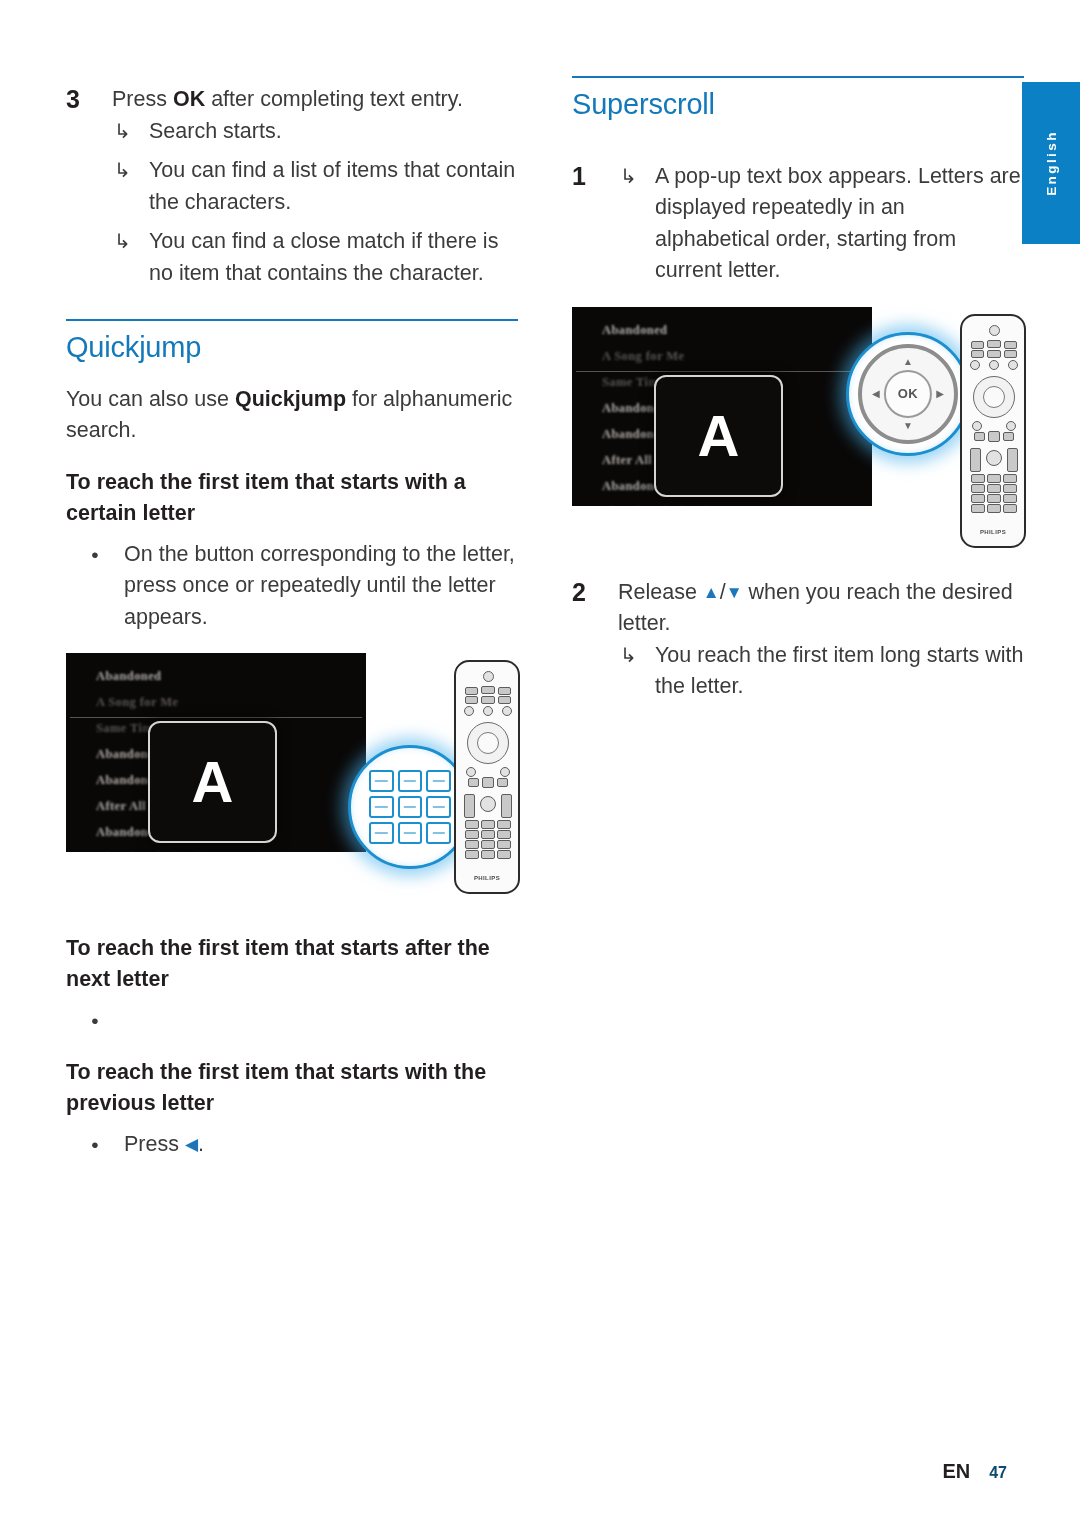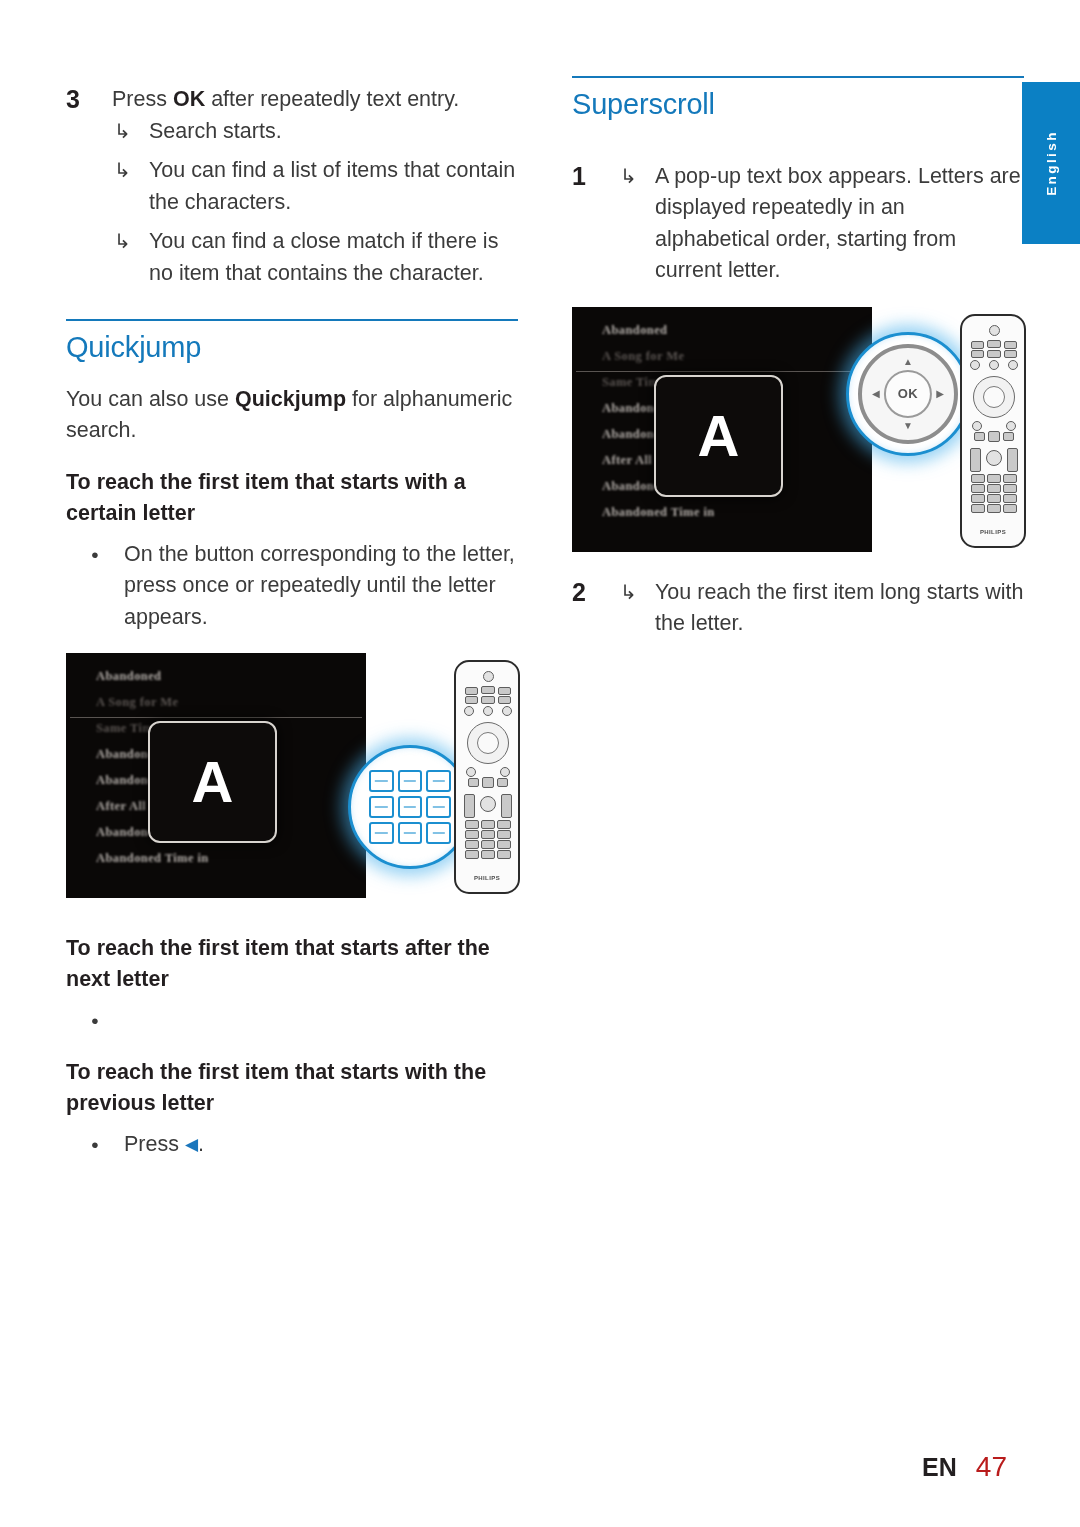--- a/index.html
+++ b/index.html
@@ -148,21 +148,21 @@
   
   .figure {
     position: relative;
     width: 452px;
   }
   .tv {
     position: absolute;
     left: 0;
     top: 0;
     width: 300px;
-    height: 245px;
+    height: 199px;
     background: #0a0807;
     overflow: hidden;
   }
   .tv-list {
     position: absolute;
     left: 30px;
     top: 10px;
     right: 4px;
   }
   .tv-item {
@@ -336,45 +336,45 @@
   
   .footer {
     position: absolute;
     right: 73px;
     bottom: 44px;
     display: flex;
     align-items: baseline;
     gap: 19px;
   }
   .footer-lang {
-    font-size: 25px;
+    font-size: 20px;
     font-weight: 700;
     color: #231f20;
   }
   .footer-page {
-    font-size: 28px;
-    font-weight: 400;
-    color: #b91c1c;
+    font-size: 16px;
+    font-weight: 700;
+    color: #0c4a6e;
   }
 </style>
 </head>
 <body>
 
 <div class="page">
 
   <div class="lang-tab">
     <span class="lang-text">English</span>
   </div>
 
   <div class="col col-left" style="top:84px;">
 
     <div class="step">
       <div class="step-num">3</div>
       <div class="step-body">
-        <p class="body"><span>Press </span><span class="bold">OK</span><span> after repeatedly text entry.</span></p>
+        <p class="body"><span>Press </span><span class="bold">OK</span><span> after completing text entry.</span></p>
 
         <div class="result">
           <div class="result-marker">↳</div>
           <p class="body result-text">Search starts.</p>
         </div>
 
         <div class="result" style="margin-top:8px;">
           <div class="result-marker">↳</div>
           <p class="body result-text">You can find a list of items that contain the characters.</p>
         </div>
@@ -593,20 +593,21 @@
           <div class="r-brand">PHILIPS</div>
         </div>
       </div>
     </div>
 
     <div class="gap-md"></div>
 
     <div class="step">
       <div class="step-num">2</div>
       <div class="step-body">
+        <p class="body"><span>Release </span><span class="tri">▲</span><span>/</span><span class="tri">▼</span><span> when you reach the desired letter.</span></p>
         <div class="result">
           <div class="result-marker">↳</div>
           <p class="body result-text">You reach the first item long starts with the letter.</p>
         </div>
       </div>
     </div>
 
   </div>
 
   <div class="footer">

